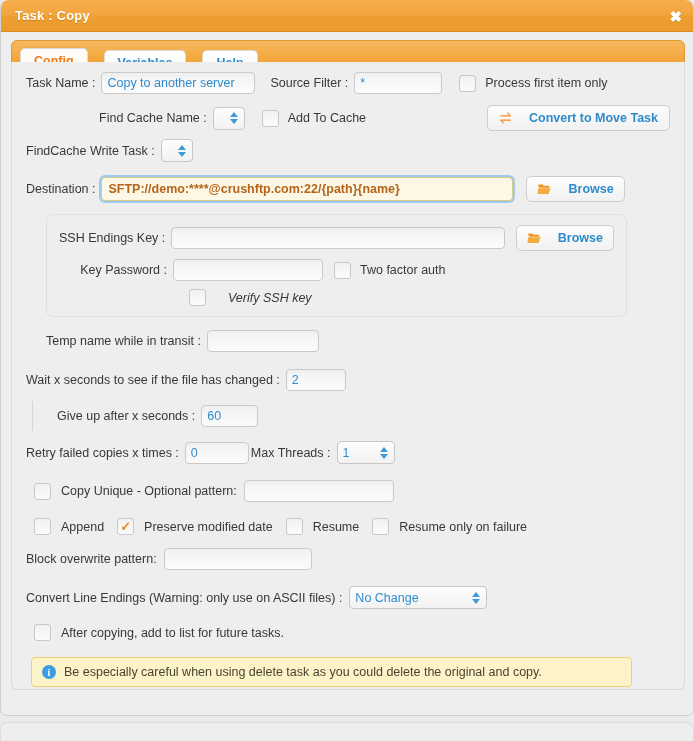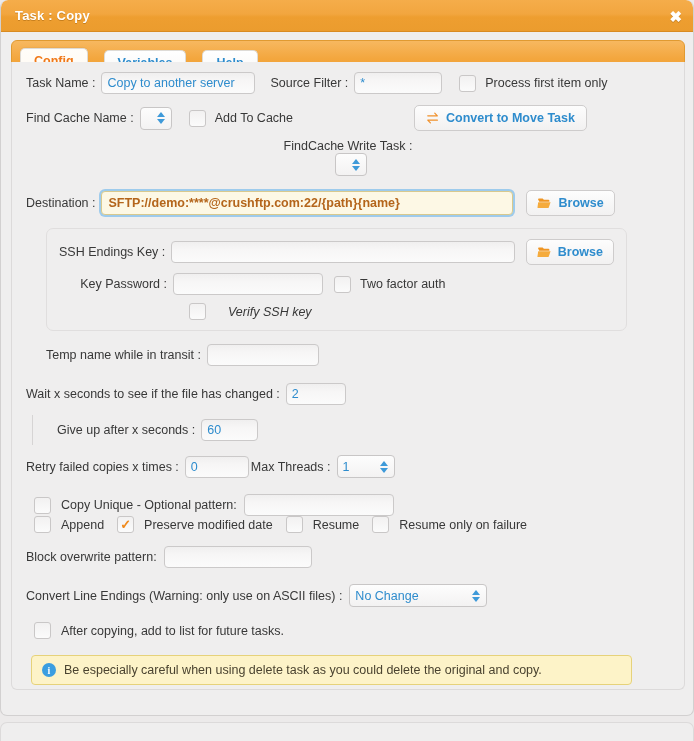--- a/index.html
+++ b/index.html
@@ -174,21 +174,21 @@
     cursor: pointer;
     flex: none;
   }
   .cb .mark { display: none; color: #f08a1c; font-size: 13px; font-weight: bold; line-height: 1; }
   .cb.checked .mark { display: block; }
 
   
   .btn {
     display: inline-flex;
     align-items: center;
-    gap: 6px;
+    gap: 16px;
     background: linear-gradient(to bottom, #fdfdfd 0%, #f2f1f1 100%);
     border: 1px solid #cecccc;
     border-radius: 5px;
     padding: 5px 11px;
     font-size: 12.5px;
     font-weight: bold;
     color: #2e8ccd;
     cursor: pointer;
     white-space: nowrap;
   }
@@ -269,40 +269,40 @@
 
     <div class="row" style="margin-bottom:11px;">
       <span class="lbl">Task Name :</span>
       <input class="txt" style="width: 154px; margin-left: 6px;" value="Copy to another server">
       <span class="lbl" style="margin-left:15px;">Source Filter :</span>
       <input class="txt" style="width: 88px; margin-left: 6px;" value="*">
       <span class="cb" style="margin-left:17px;"></span>
       <span class="lbl" style="margin-left:9px;">Process first item only</span>
     </div>
 
-    <div class="row" style="margin-bottom:8px;">
+    <div class="row" style="margin-bottom:8px;justify-content:flex-end;">
       <span class="lbl">Find Cache Name :</span>
       <span class="selwrap" style="margin-left:6px;">
         <select class="sel" style="width:32px;padding-right:16px;"></select>
         <span class="arrows">
             <i class="up"></i>
             <i class="dn"></i>
           </span>
       </span>
       <span class="cb" style="margin-left:17px;"></span>
       <span class="lbl" style="margin-left:9px;">Add To Cache</span>
       <span class="btn" style="margin-left:121px;">
         <svg class="swap-ico" viewBox="0 0 16 13">
           <path d="M2 4 h11 l-3 -3 M13 9 h-11 l3 3" fill="none" stroke="#f0902a" stroke-width="1.4" stroke-linecap="round" stroke-linejoin="round"></path>
         </svg>
         <span>Convert to Move Task</span>
       </span>
     </div>
 
-    <div class="row" style="margin-bottom:14px;flex-direction:column;">
+    <div class="row" style="margin-bottom:14px;">
       <span class="lbl">FindCache Write Task :</span>
       <span class="selwrap" style="margin-left:6px;">
         <select class="sel" style="width:32px;padding-right:16px;"></select>
         <span class="arrows">
             <i class="up"></i>
             <i class="dn"></i>
           </span>
       </span>
     </div>
 
@@ -366,21 +366,21 @@
         <select class="sel" style="width:58px;">
           <option>1</option>
         </select>
         <span class="arrows">
             <i class="up"></i>
             <i class="dn"></i>
           </span>
       </span>
     </div>
 
-    <div class="row" style="">
+    <div class="row" style="margin-bottom:16px;">
       <span class="cb" style="margin-left:8px;"></span>
       <span class="lbl" style="margin-left:10px;">Copy Unique - Optional pattern:</span>
       <input class="txt" style="width: 150px; margin-left: 7px;" value="">
     </div>
 
     <div class="row" style="margin-bottom:13px;">
       <span class="cb" style="margin-left:8px;"></span>
       <span class="lbl" style="margin-left:10px;">Append</span>
       <span class="cb checked" style="margin-left:13px;">
           <span class="mark">✓</span>

